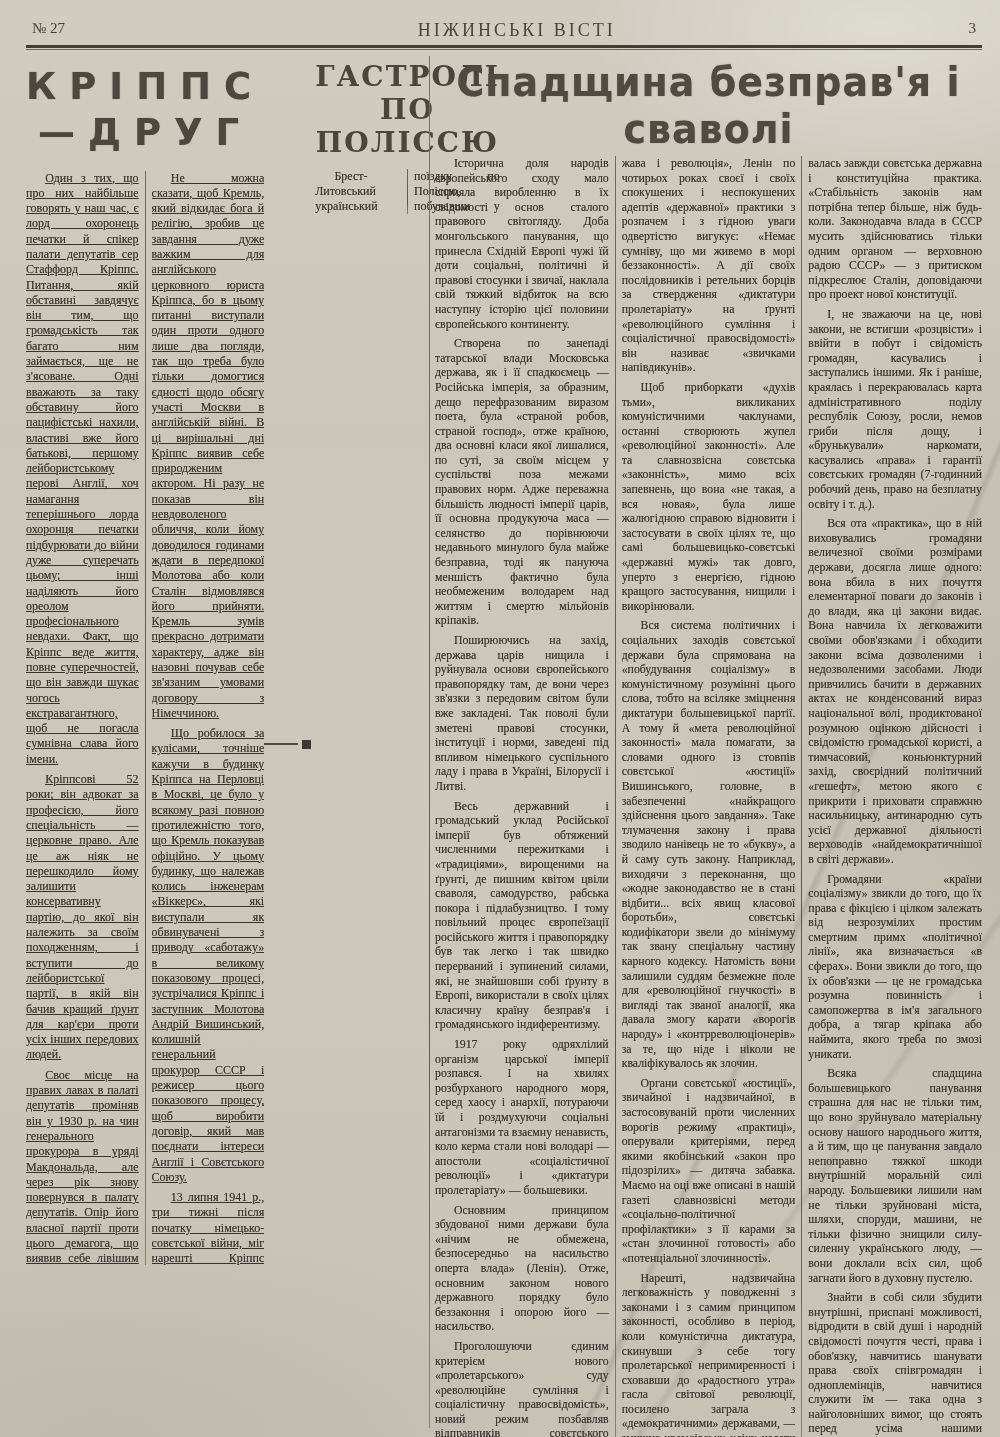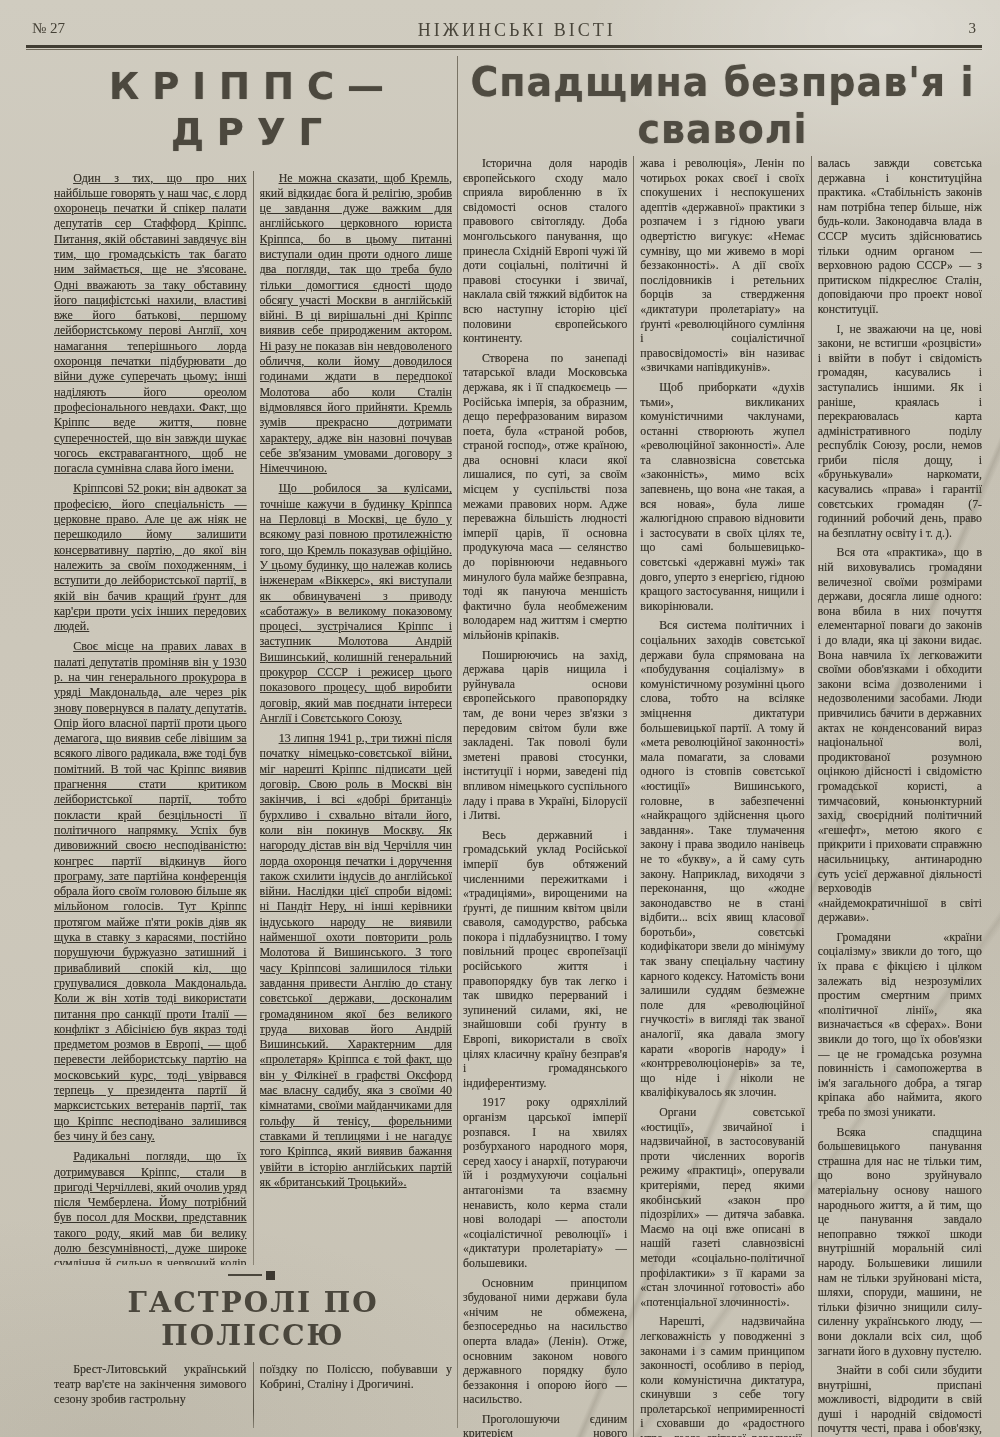--- a/index.html
+++ b/index.html
@@ -18,21 +18,21 @@
     font-family:"Liberation Serif", serif;
   }
   
   .hdr{display:flex;align-items:flex-start;justify-content:space-between;
        padding:14px 6px 4px 6px;font-size:15px;color:#454136;}
   .hdr .masthead{letter-spacing:3px;font-size:18px;color:#4a463b;}
   .hdr-rule{border:0;height:3px;background:#413d33;margin:0 0 1px 0;}
   .hdr-rule2{border:0;height:1px;background:#6d6759;margin:0 0 6px 0;}
   
   .main{display:flex;height:1372px;}
-  .half-left{width:398px;display:flex;flex-direction:column;margin-left:28px;}
+  .half-left{width:398px;display:flex;}
   .vdiv{width:1px;background:linear-gradient(#7a7466,#5d584c 70%,#8a8475);margin:0 5px;}
   .half-right{flex:1;display:flex;flex-direction:column;}
   
   .cripps-title{margin:8px 0 14px 0;text-align:center;font-family:"DejaVu Sans", sans-serif;
     font-weight:bold;color:#4c483e;font-size:37px;line-height:1.25;letter-spacing:13px;
     text-shadow:0 0 1px rgba(70,65,55,.5);}
   .spad-title{margin:2px 0 10px 0;text-align:center;font-family:"DejaVu Sans", sans-serif;
     font-weight:bold;color:#4f4b41;font-size:38px;letter-spacing:1px;
     transform:scaleY(1.08);transform-origin:top;text-shadow:0 0 1px rgba(70,65,55,.5);}
   .gast-title{margin:4px 0 10px 0;text-align:center;font-family:"DejaVu Serif", serif;

